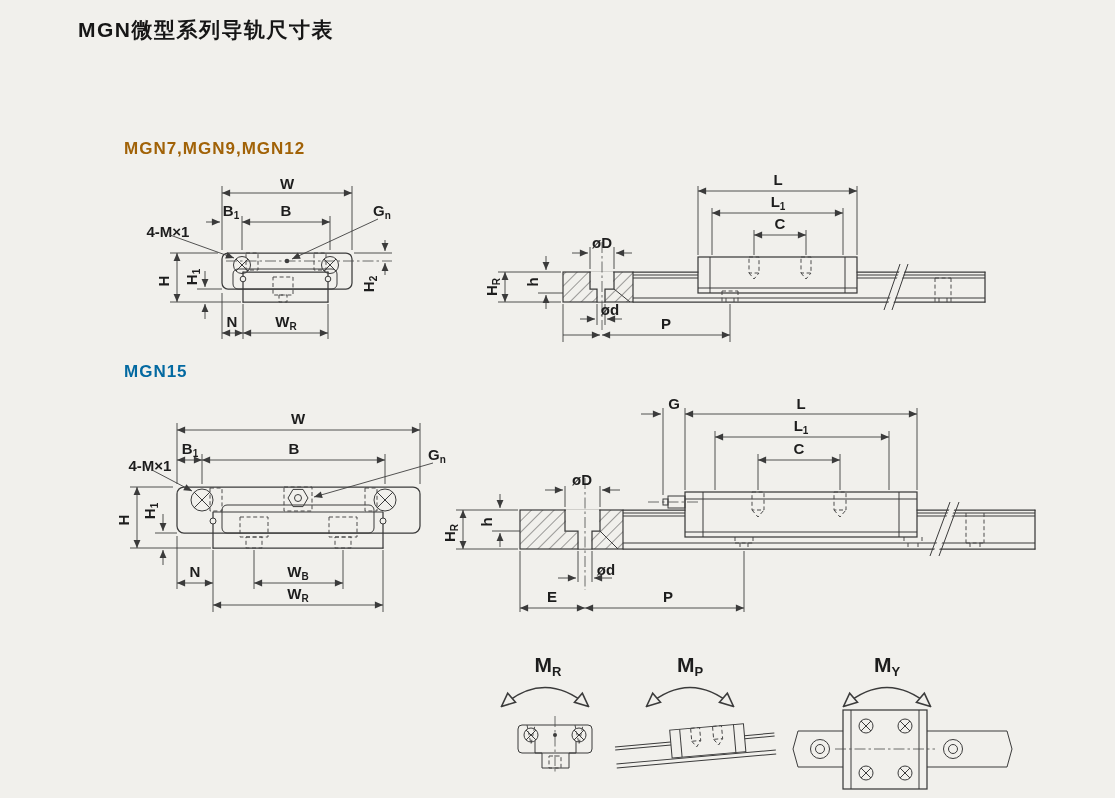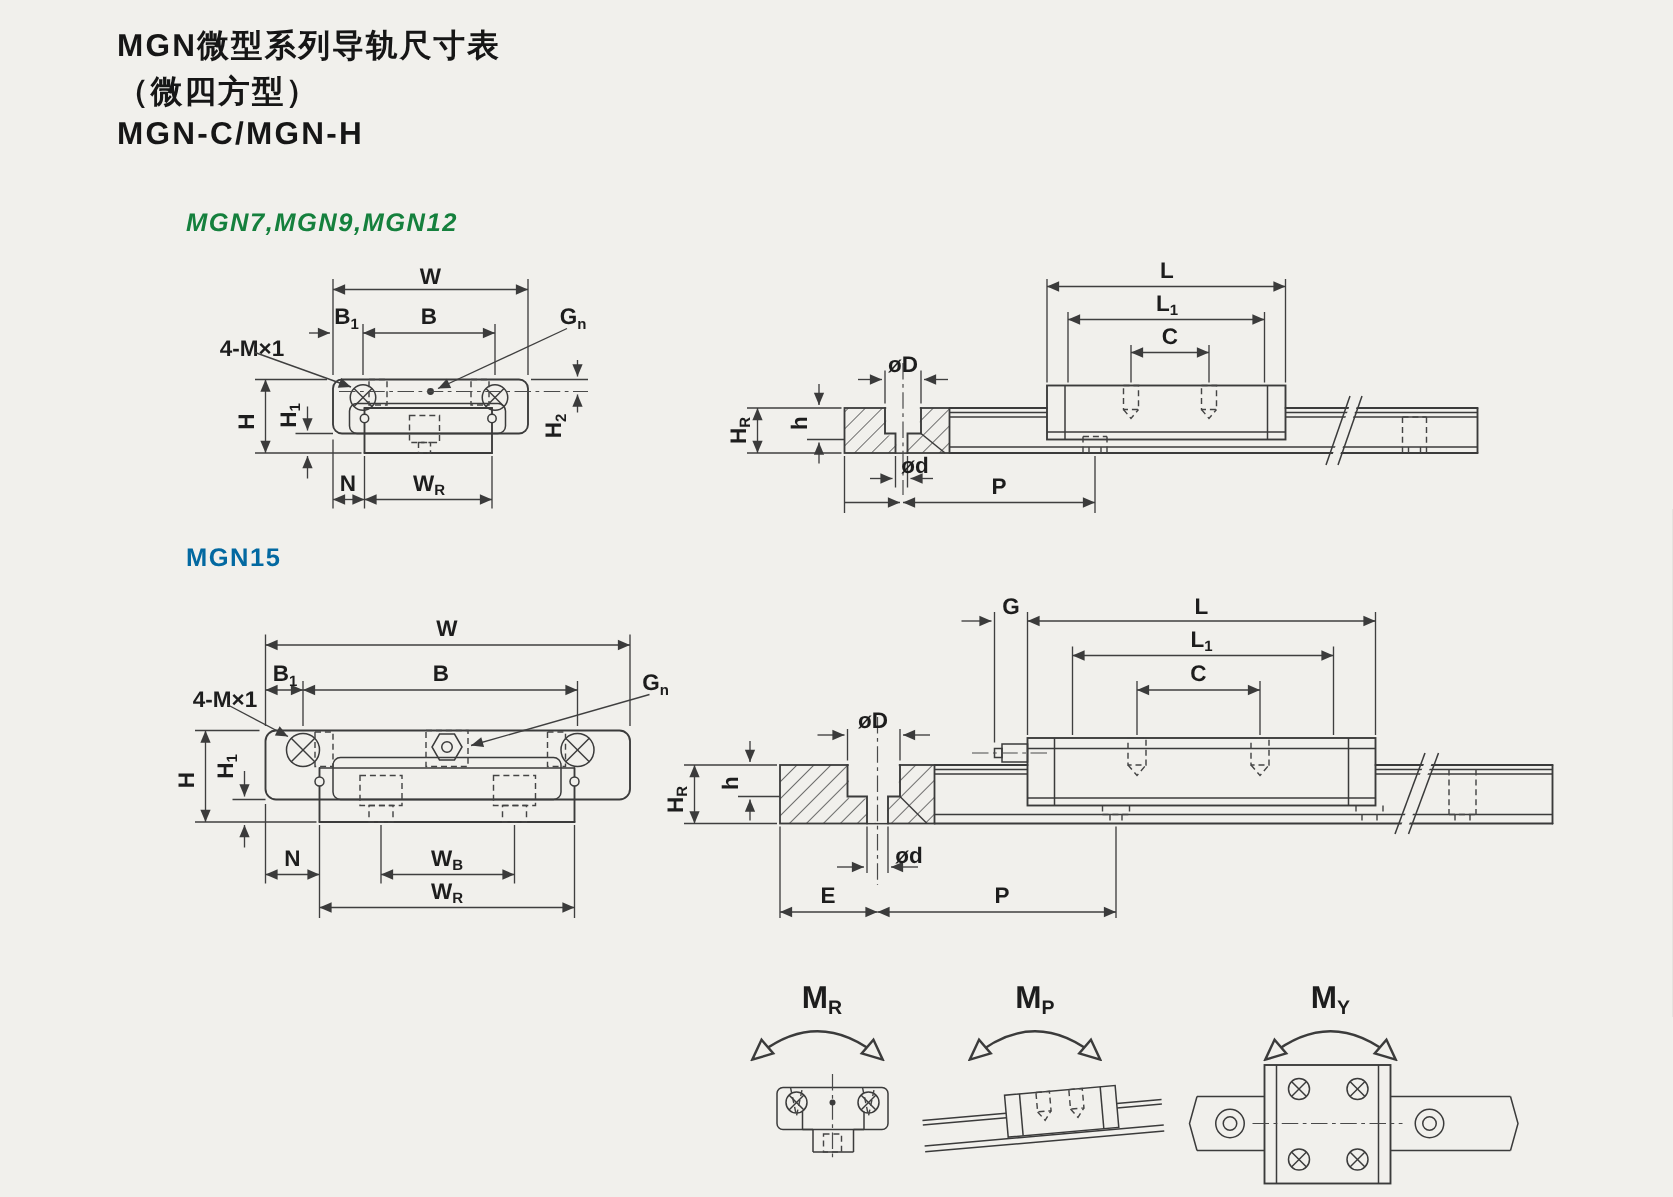--- a/index.html
+++ b/index.html
@@ -19,24 +19,22 @@
   .cl{stroke:#4a4a4a;stroke-width:0.8;fill:none;stroke-dasharray:11 3 2.5 3;}
   .paper{fill:#f1f0ec;}
   .arc{stroke:#3b3b3b;stroke-width:1.6;fill:none;}
 </style>
 </head>
 <body>
 
 <div id="page">
 
   <div class="ttl" style="top:16px">MGN微型系列导轨尺寸表</div>
-  <div class="ttl" style="top:47px">（微四方型）</div>
-  <div class="ttl" style="top:78px">MGN-C/MGN-H</div>
-
-  <div class="blue" style="top: 139px; color: #15803d; font-style: italic;">MGN7,MGN9,MGN12</div>
+
+  <div class="blue" style="top: 139px; color: #a16207;">MGN7,MGN9,MGN12</div>
   <div class="blue" style="top: 362px; color: #0369a1;">MGN15</div>
 
   <svg width="1115" height="798" viewBox="0 0 1115 798">
     <defs>
       <marker id="arw" viewBox="0 0 10 10" refX="9.5" refY="5" markerWidth="9" markerHeight="9" orient="auto-start-reverse" markerUnits="userSpaceOnUse">
         <path d="M0.5,1.2 L9.5,5 L0.5,8.8 z" fill="#3b3b3b"></path>
       </marker>
       <marker id="arwo" viewBox="0 0 12 12" refX="10.5" refY="6" markerWidth="16" markerHeight="16" orient="auto-start-reverse" markerUnits="userSpaceOnUse">
         <path d="M1,1.5 L11,6 L1,10.5 z" fill="#f1f0ec" stroke="#3b3b3b" stroke-width="1.2"></path>
       </marker>

